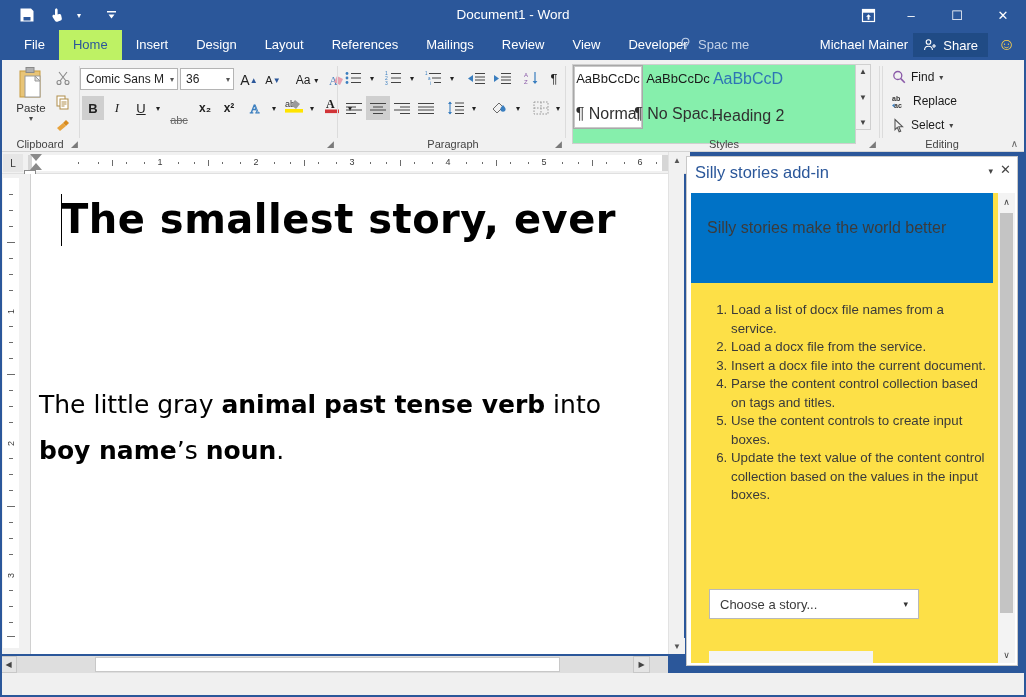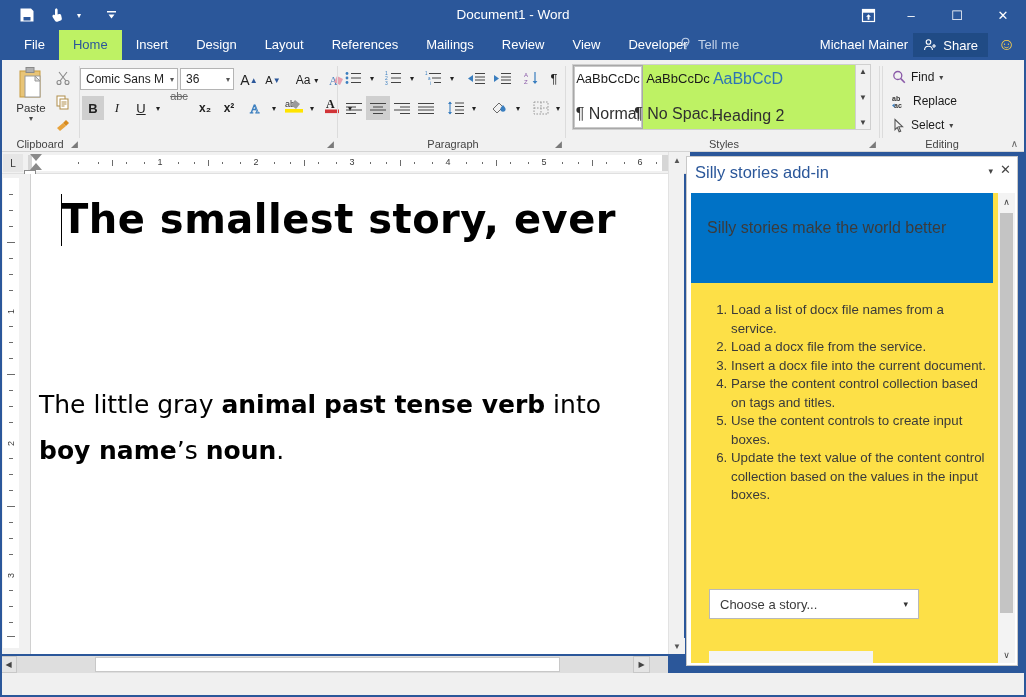--- a/index.html
+++ b/index.html
@@ -97,21 +97,21 @@
   }
   .fontbox .cv { position: absolute; right: 3px; font-size: 8px; color: #555; }
   .mini-btn {
     position: absolute; height: 24px; display: flex; align-items: center; justify-content: center;
     font-size: 12px; color: #222;
   }
   .mini-btn.on { background: #cfcfcf; }
 
   
   .stylebox {
-    position: absolute; top: 4px; height: 66px; background: #bef264;
+    position: absolute; top: 4px; height: 80px; background: #86efac;
     border: 1px solid #cfcfcf; display: flex;
   }
   .style-item {
     width: 70px; height: 64px; display: flex; flex-direction: column;
     align-items: center; justify-content: center; border: 1px solid transparent;
   }
   .style-item.sel { border: 1px solid #a8a8a8; background: #fff; box-shadow: inset 0 0 0 1px #c9c9c9; }
   .style-prev { font-size: 13px; color: #1a1a1a; overflow: hidden; white-space: nowrap; }
   .style-prev.h { color: #2e74b5; font-size: 16px; font-weight: normal; }
   .style-name { font-size: 16px; color: #303030; margin-top: 19px; white-space: nowrap; }
@@ -307,21 +307,21 @@
       <div class="tab">View</div>
       <div class="tab">Developer</div>
     </div>
     <div class="tellme">
       <span class="bulb">
         <svg width="11" height="15" viewBox="0 0 11 15">
             <path fill="none" stroke="#c3d2e8" stroke-width="1.1" d="M5.5 1.2c2 0 3.4 1.5 3.4 3.3 0 1.5-1.2 2.4-1.5 3.5H3.6C3.3 6.9 2.1 6 2.1 4.5c0-1.8 1.4-3.3 3.4-3.3z"></path>
             <path stroke="#c3d2e8" stroke-width="1.1" d="M4 9.8h3 M4.4 11.8h2.2"></path>
           </svg>
       </span>
-      <span>Tell me</span>
+      <span>Spac me</span>
     </div>
     <div class="account">Michael Mainer</div>
     <div class="share-btn">
       <span>
         <svg width="14" height="14" viewBox="0 0 14 14">
             <circle cx="5.5" cy="4" r="2.3" fill="none" stroke="#fff" stroke-width="1.1"></circle>
             <path fill="none" stroke="#fff" stroke-width="1.1" d="M1.6 12c0-2.3 1.7-3.8 3.9-3.8s3.9 1.5 3.9 3.8"></path>
             <path stroke="#fff" stroke-width="1.1" d="M11 6v4 M9 8h4"></path>
           </svg>
       </span>
@@ -411,21 +411,21 @@
       <div class="mini-btn on" style="left:2px; top:36px; width:22px; font-weight:bold; font-size:13px;">
         <span>B</span>
       </div>
       <div class="mini-btn" style="left:26px; top:36px; width:22px; font-style:italic; font-size:13px; font-family:'Liberation Serif',serif;">
         <span>I</span>
       </div>
       <div class="mini-btn" style="left:50px; top:36px; width:22px; text-decoration:underline; font-size:13px;">
         <span>U</span>
       </div>
       <div class="mini-btn" style="left:72px; top:36px; width:12px; font-size:8px;">▾</div>
-      <div class="mini-btn" style="left:86px; top:24px; width:26px; text-decoration:line-through; font-size:11px; color:#6a6a6a;">
+      <div class="mini-btn" style="left:86px; top:48px; width:26px; text-decoration:line-through; font-size:11px; color:#6a6a6a;">
         <span>abc</span>
       </div>
       <div class="mini-btn" style="left:114px; top:36px; width:22px; font-size:12px; font-weight:bold;">
         <span>x₂</span>
       </div>
       <div class="mini-btn" style="left:138px; top:36px; width:22px; font-size:12px; font-weight:bold;">
         <span>x²</span>
       </div>
       <div class="mini-btn" style="left:166px; top:36px; width:22px; font-size:13px; color:#2e74b5;">
         <span>

